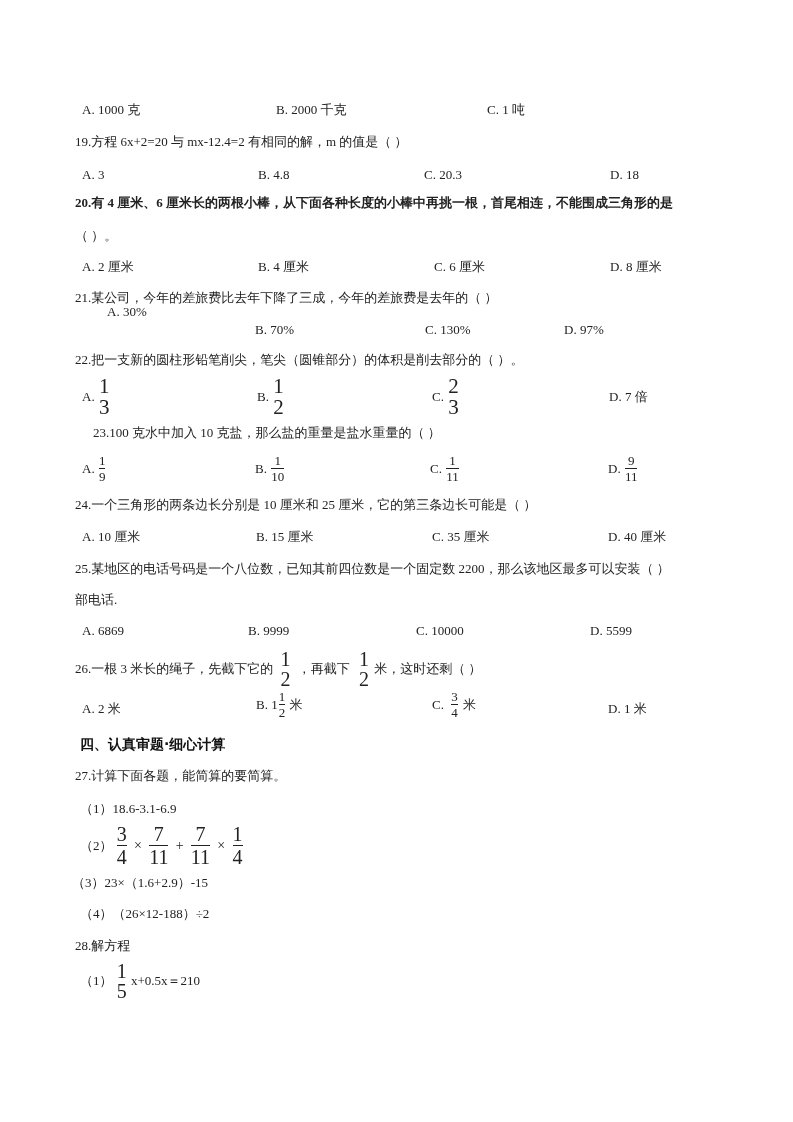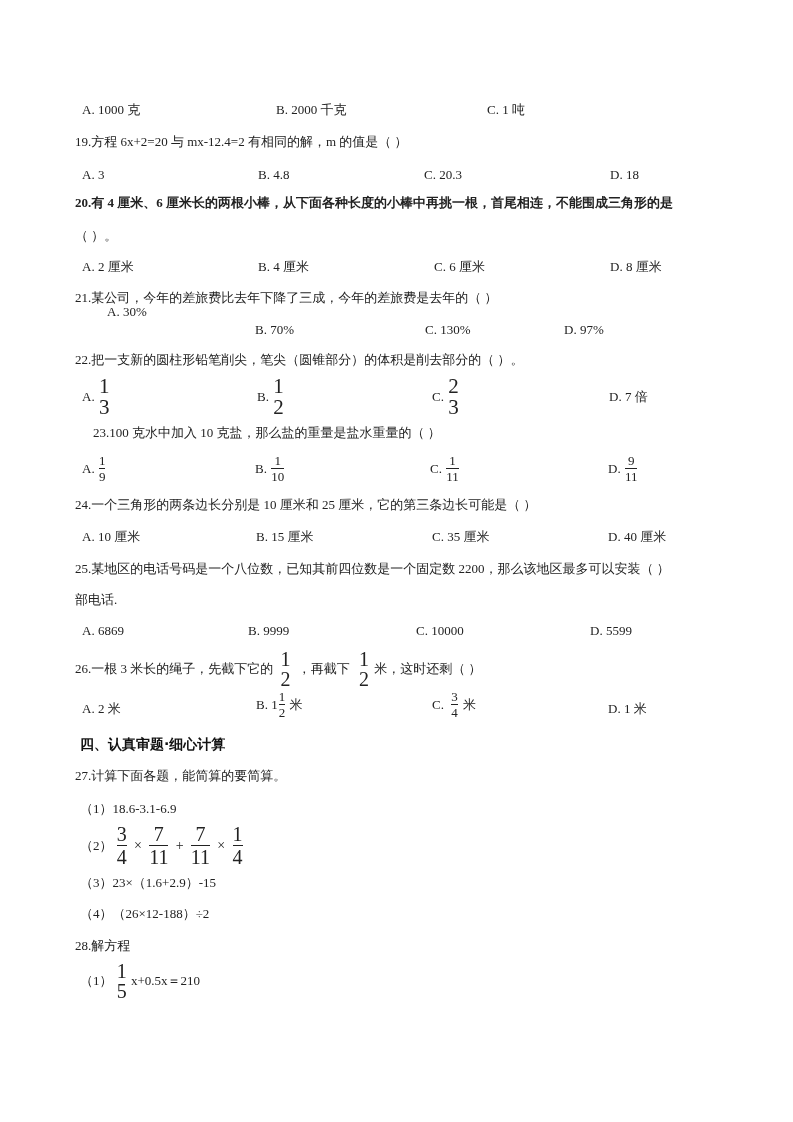--- a/index.html
+++ b/index.html
@@ -186,21 +186,21 @@
       <span class="bar"></span>
       <span class="den">11</span>
     </span>
   <span class="op" style="vertical-align:middle;">×</span>
   <span class="frac mid">
       <span class="num">1</span>
       <span class="bar"></span>
       <span class="den">4</span>
     </span>
 </div>
-<div class="line" style="left:80px; top:875px;">（3）23×（1.6+2.9）-15</div>
+<div class="line" style="left:72px; top:875px;">（3）23×（1.6+2.9）-15</div>
 <div class="line" style="left:80px; top:906px;">（4）（26×12-188）÷2</div>
 
 <div class="line" style="top:938px;">28.解方程</div>
 <div class="line" style="left:80px; top:961px;">
   <span style="vertical-align:middle;">（1）</span>
   <span class="frac mid">
       <span class="num">1</span>
       <span class="bar" style="border-top:0;margin:0;"></span>
       <span class="den">5</span>
     </span>

